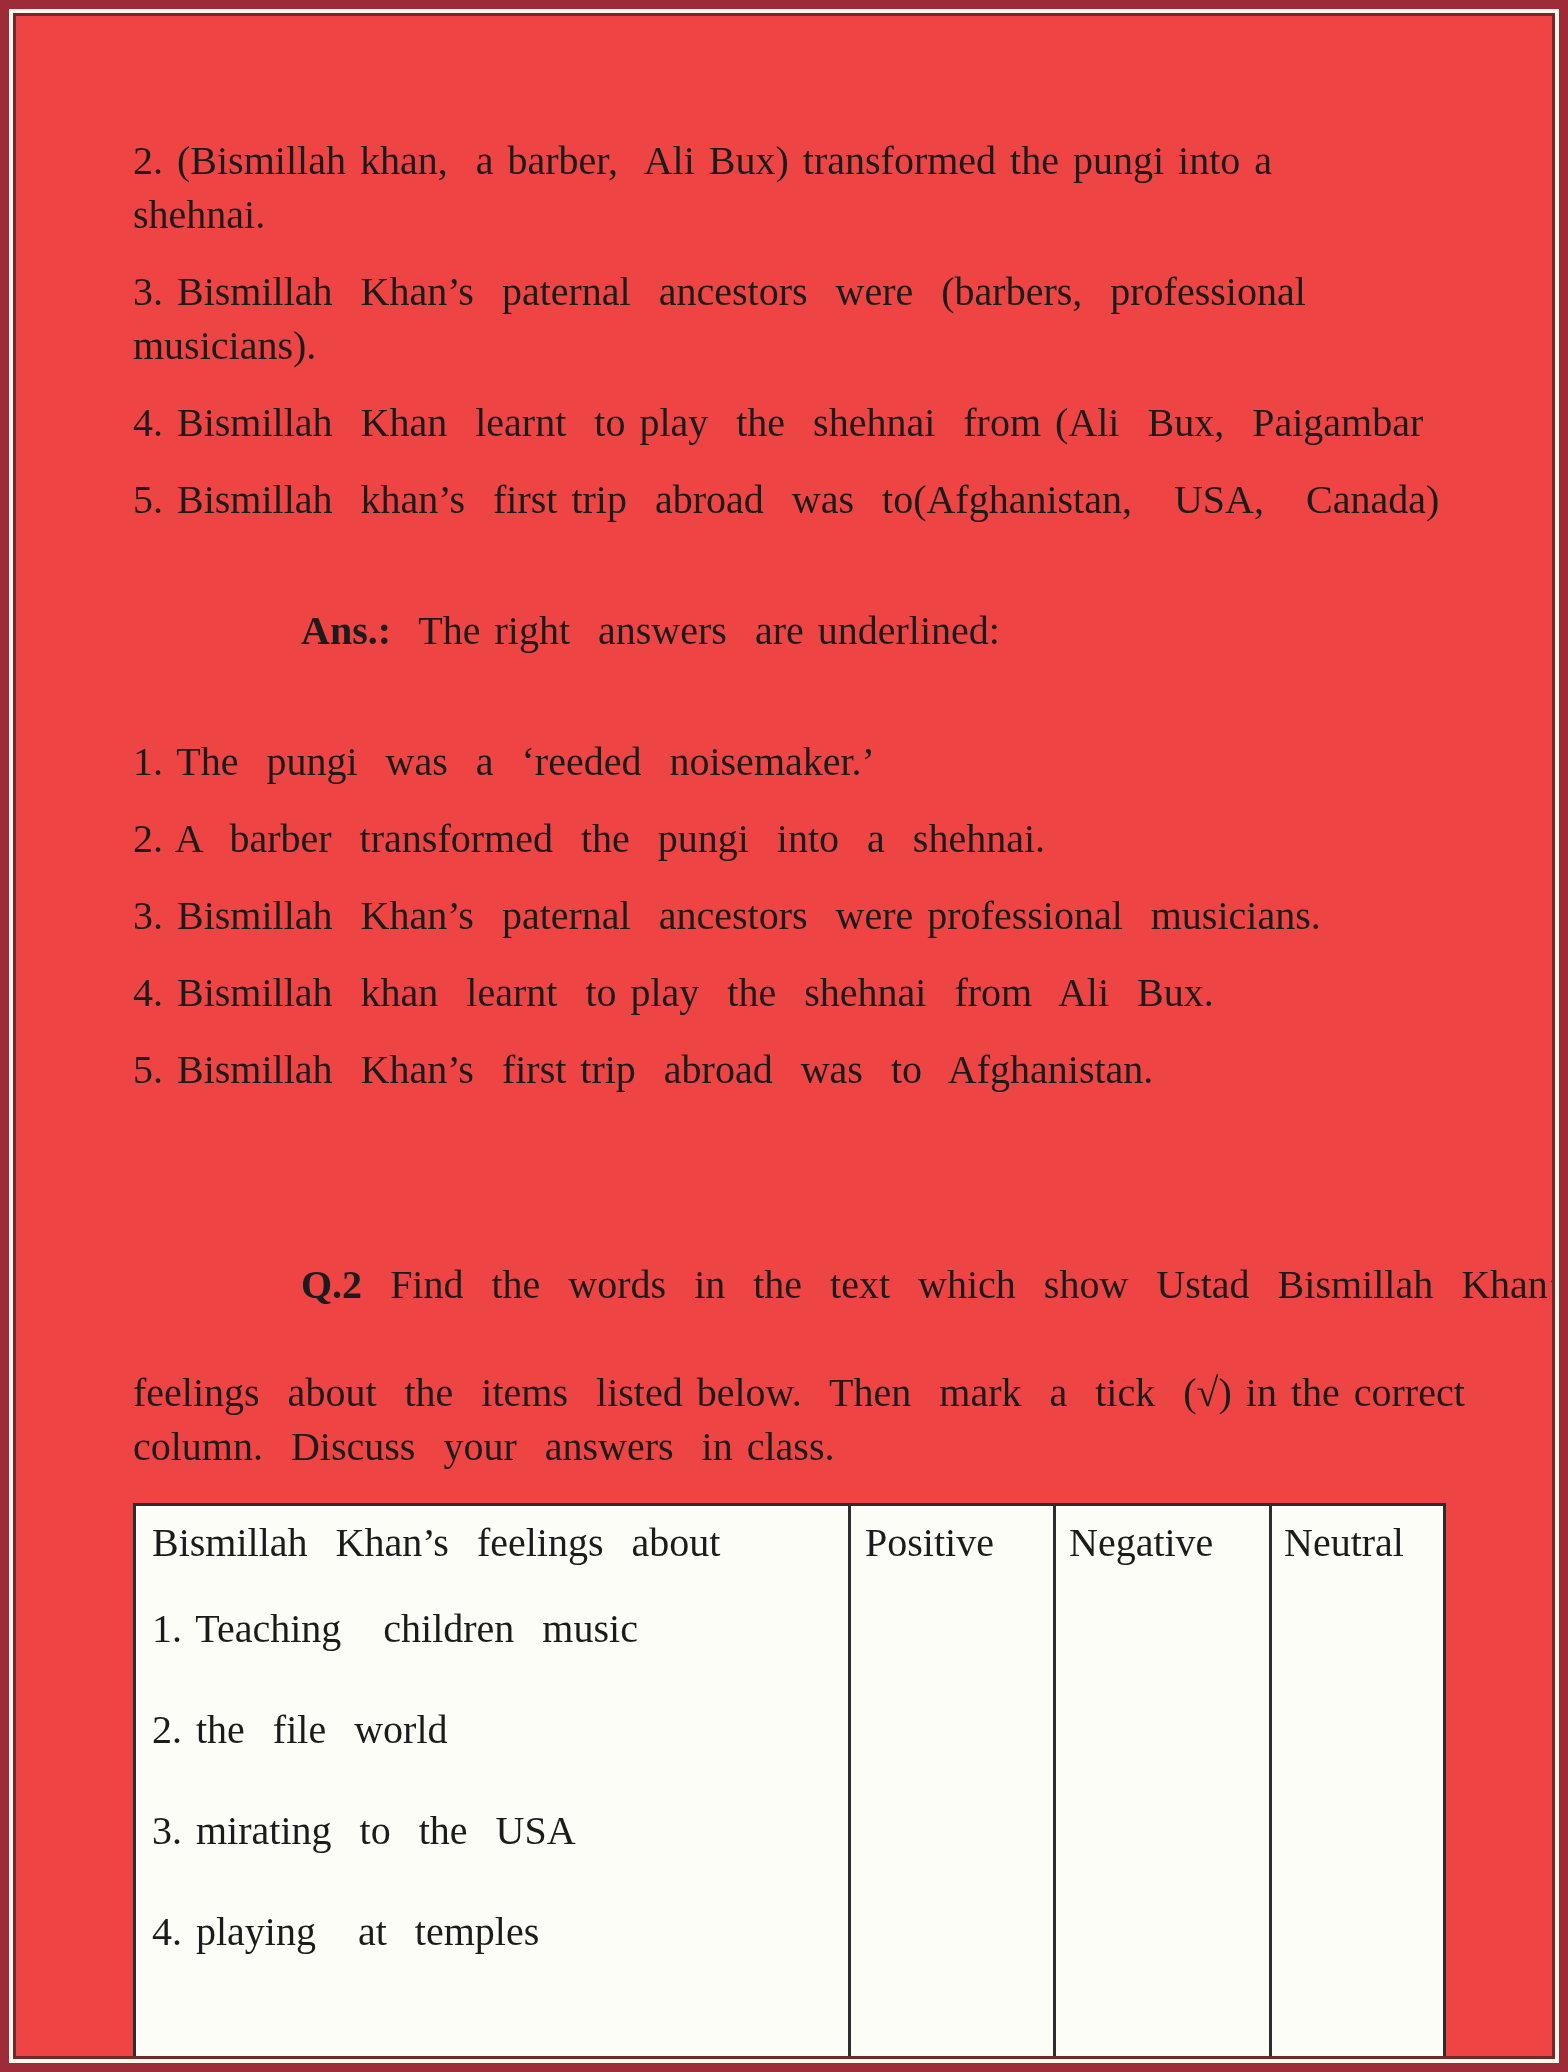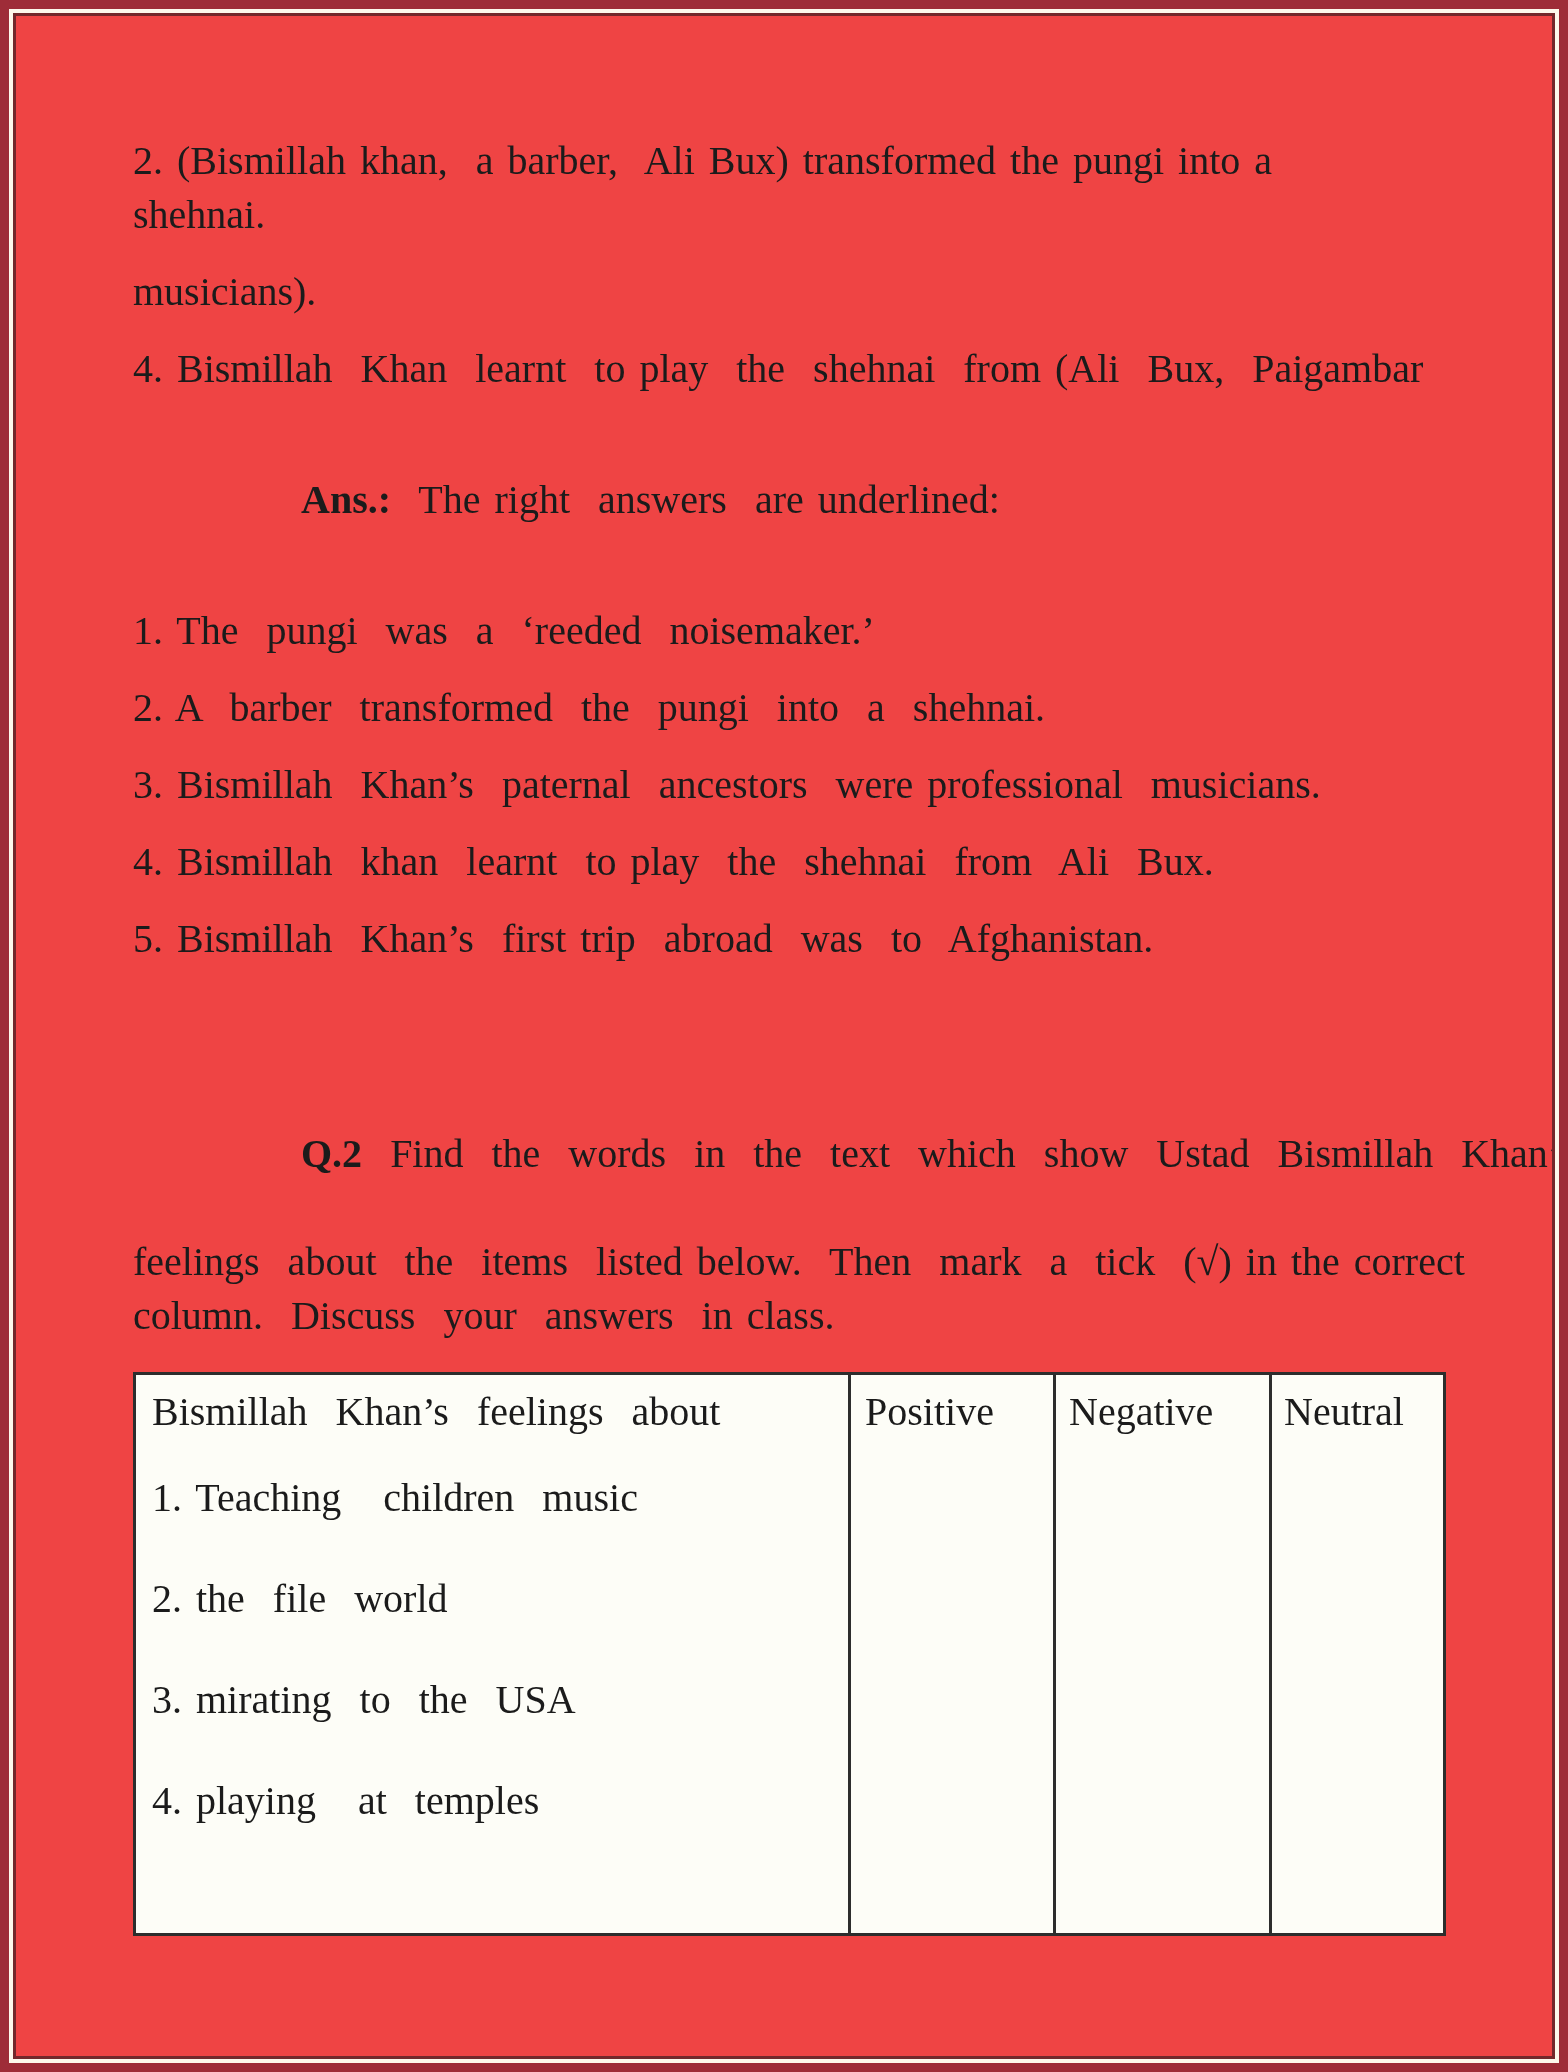--- a/index.html
+++ b/index.html
@@ -75,27 +75,31 @@
   <div class="frame-gap">
     <div class="frame-line">
       <div class="content">
 
         <div class="para">
           <div class="tline">2. (Bismillah khan,  a barber,  Ali Bux) transformed the pungi into a</div>
           <div class="tline">shehnai.</div>
         </div>
 
         <div class="para">
+          <div class="tline">3. Bismillah  Khan’s  paternal  ancestors  were  (barbers,  professional</div>
           <div class="tline">musicians).</div>
         </div>
 
         <div class="para">
           <div class="tline">4. Bismillah  Khan  learnt  to play  the  shehnai  from (Ali  Bux,  Paigambar</div>
         </div>
 
+        <div class="para">
+          <div class="tline">5. Bismillah  khan’s  first trip  abroad  was  to(Afghanistan,   USA,   Canada)</div>
+        </div>
 
         <div class="para">
           <div class="tline">
             <span class="bold">Ans.:</span><span>  The right  answers  are underlined:</span>
           </div>
         </div>
 
         <div class="para">
           <div class="tline">1. The  pungi  was  a  ‘reeded  noisemaker.’</div>
         </div>

